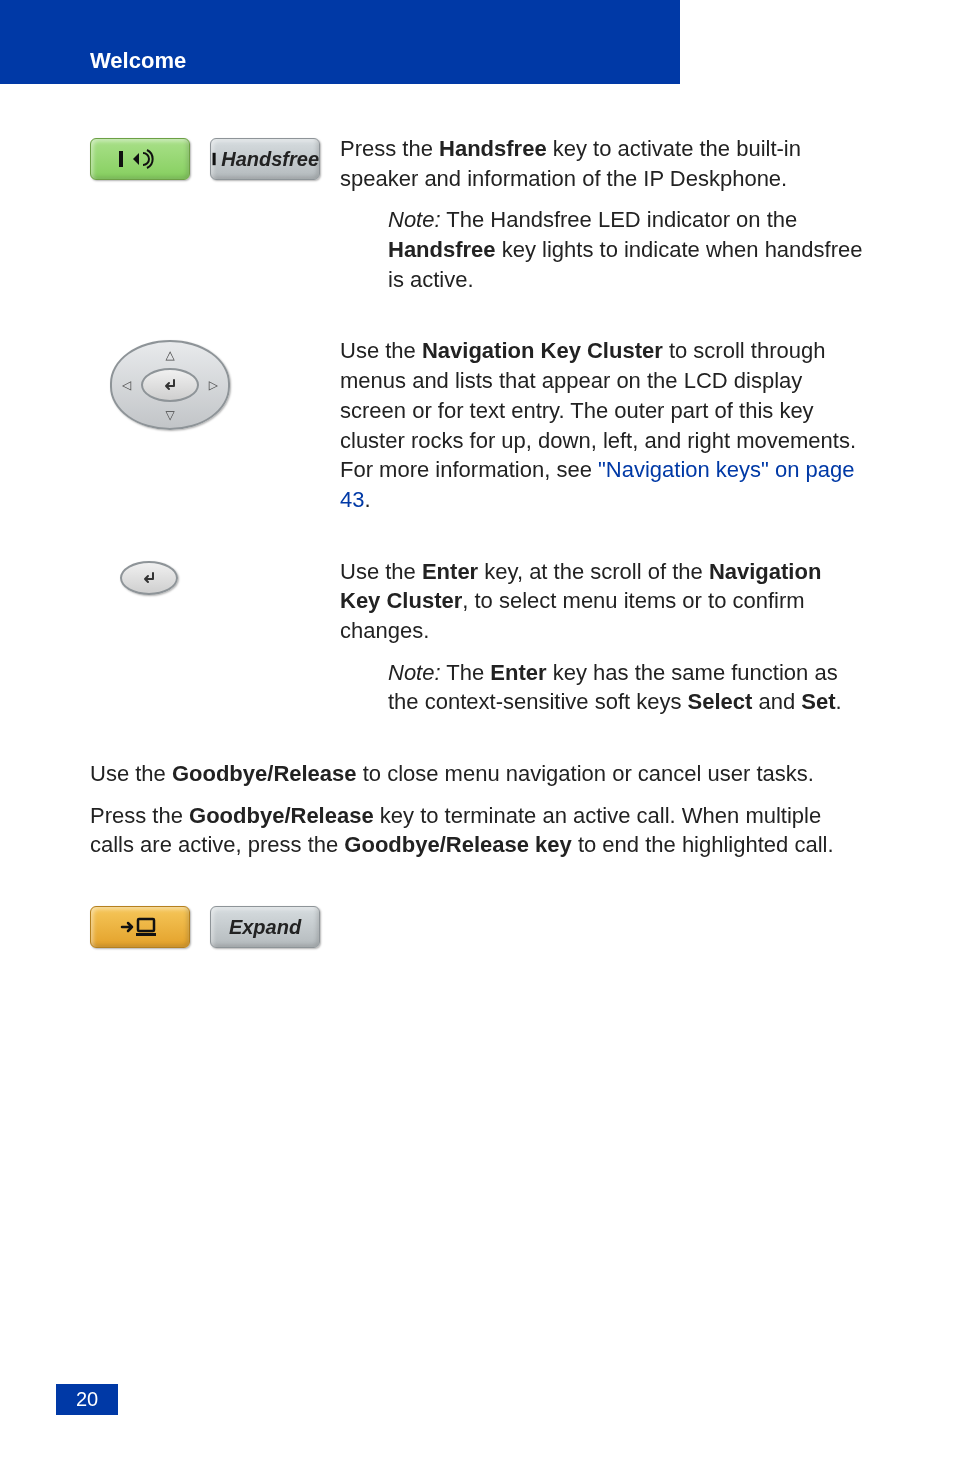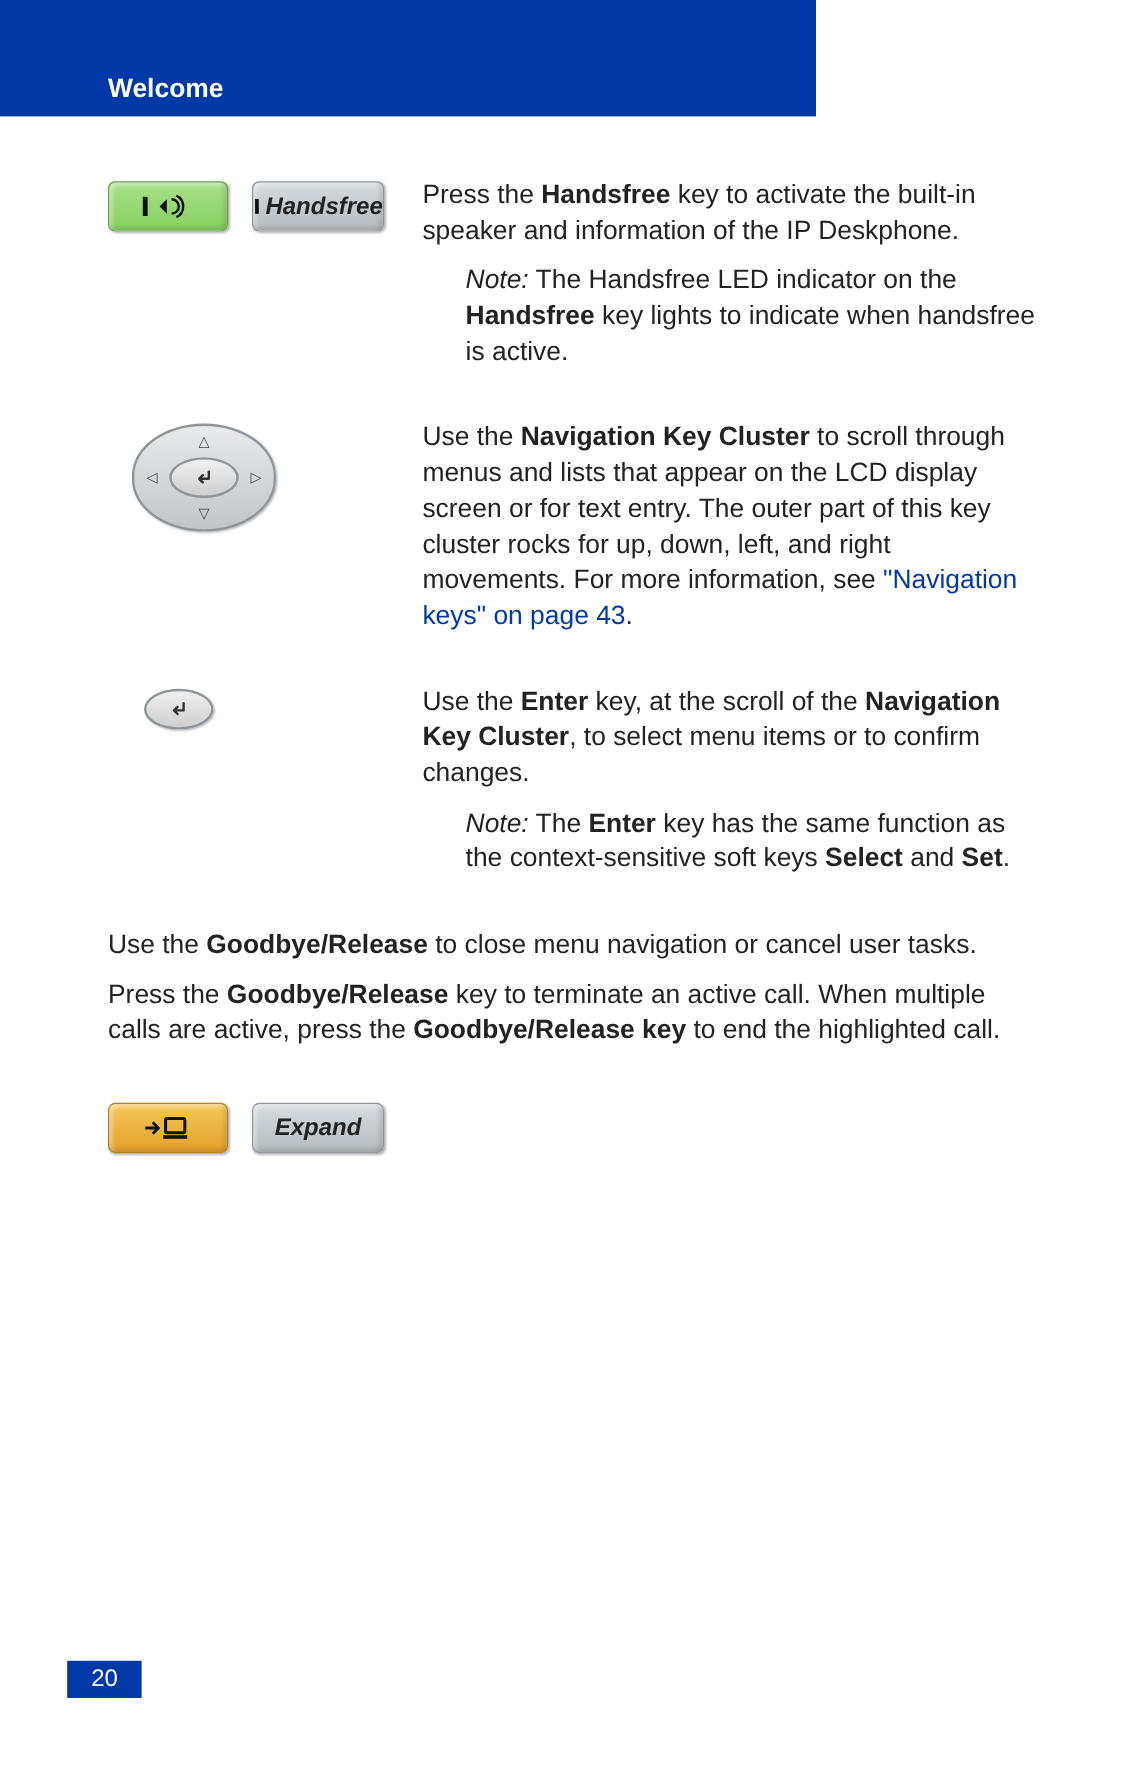--- a/index.html
+++ b/index.html
@@ -1,28 +1,28 @@
 <!DOCTYPE html>
 <html><head>
   <meta charset="utf-8">
   <style>
     * { margin: 0; padding: 0; box-sizing: border-box; }
     body { font-family: Arial, Helvetica, sans-serif; width: 954px; height: 1475px; background: #fff; position: relative; }
     
-    .header-banner { background: #0039a6; width: 680px; height: 97px; position: relative; }
+    .header-banner { background: #0039a6; width: 680px; height: 84px; position: relative; }
     .header-title { position: absolute; bottom: 10px; left: 90px; color: #fff; font-weight: bold; font-size: 22px; }
     
     .content { padding: 50px 90px 0 90px; }
     
-    .row { display: flex; gap: 12px; margin-bottom: 30px; align-items: flex-start; }
+    .row { display: flex; gap: 0; margin-bottom: 30px; align-items: flex-start; }
     .icon-col { width: 250px; display: flex; gap: 20px; align-items: center; flex-wrap: wrap; padding-top: 4px; }
     .text-col { flex: 1; font-size: 22px; line-height: 1.35; color: #222; }
     
     .text-col p { margin-bottom: 12px; }
-    .note-block { margin-left: 36px; }
+    .note-block { margin-left: 48px; }
     .note-label { font-style: italic; }
     .bold-term { font-weight: bold; }
     .link { color: #0039a6; }
     
     
     .phys-key {
       display: inline-flex; align-items: center; justify-content: center;
       border-radius: 6px; font-weight: bold;
       box-shadow: inset -2px -2px 4px rgba(0,0,0,0.15), inset 2px 2px 4px rgba(255,255,255,0.5), 1px 1px 2px rgba(0,0,0,0.3);
     }

